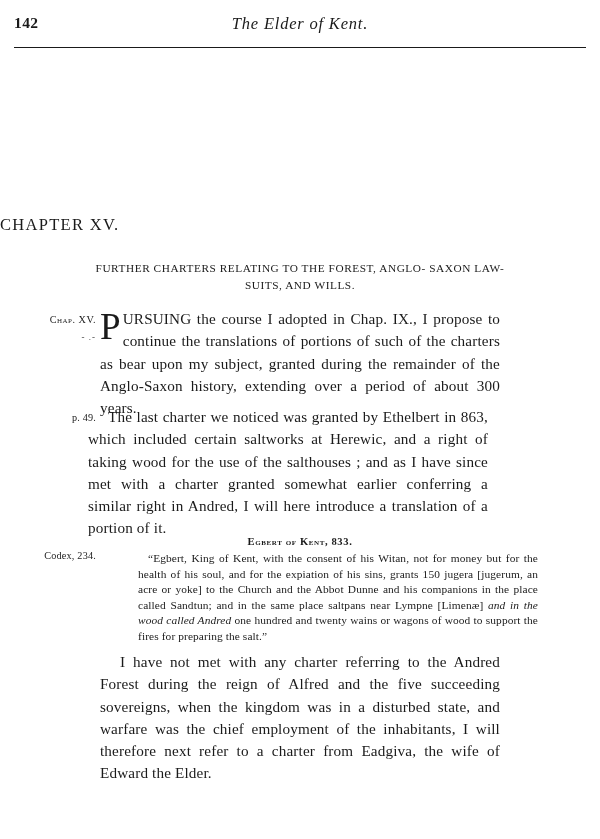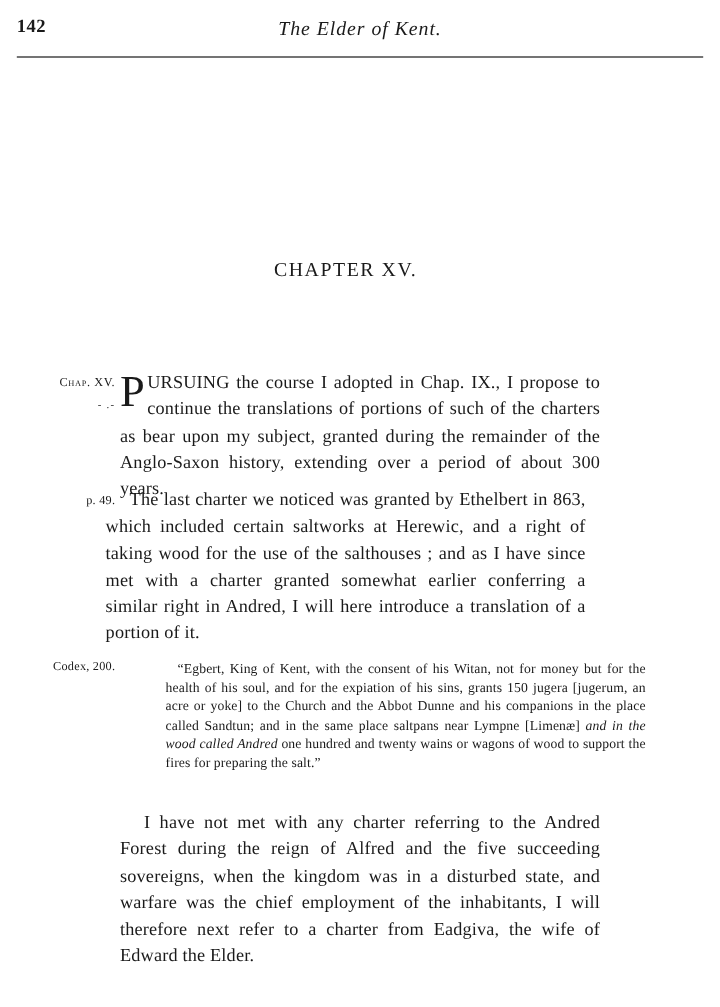--- a/index.html
+++ b/index.html
@@ -56,21 +56,21 @@
     width: 572px;
     height: 0;
     border-top: 1px solid #1a1a1a;
   }
   
   .chapter-title {
     position: absolute;
     left: 0;
     top: 215px;
     width: 576px;
-    text-align: center;
+    text-align: left;
     font-size: 16.5px;
     letter-spacing: 1.3px;
   }
   .chapter-subtitle {
     position: absolute;
     left: 92px;
     top: 260px;
     width: 416px;
     text-align: center;
     font-size: 11.3px;
@@ -100,21 +100,21 @@
   .p1 { position: absolute; top: 308px; left: 100px; width: 400px; }
   .p1 .dropcap {
     float: left;
     font-size: 37px;
     line-height: 33px;
     padding: 0 2px 0 0;
     margin-top: 2px;
     font-family: "Liberation Serif", serif;
   }
   .p2 { position: absolute; top: 406px; left: 88px; width: 400px; text-indent: 20px; }
-  .p3 { position: absolute; top: 651px; left: 100px; width: 400px; text-indent: 20px; margin-top: 24px; }
+  .p3 { position: absolute; top: 651px; left: 100px; width: 400px; text-indent: 20px; }
   
   .quote-head {
     position: absolute;
     top: 536px;
     left: 100px;
     width: 400px;
     text-align: center;
     font-size: 10.6px;
     font-variant: small-caps;
     letter-spacing: 0.6px;
@@ -141,30 +141,35 @@
 
   <div class="running-head">
     <div class="folio">142</div>
     <div class="head-title">The Elder of Kent.</div>
   </div>
 
   <div class="rule"></div>
 
   <div class="chapter-title">CHAPTER XV.</div>
 
+  <div class="chapter-subtitle">
+    <span>FURTHER CHARTERS RELATING TO THE FOREST, ANGLO-</span>
+    <span>SAXON LAW-SUITS, AND WILLS.</span>
+  </div>
 
   <div class="margin-note mn-chap">Chap. XV.</div>
   <div class="margin-note mn-dash">- .-</div>
   <div class="margin-note mn-p85">p. 49.</div>
-  <div class="margin-note mn-codex">Codex, 200.</div>
+  <div class="margin-note mn-codex">Codex, 234.</div>
 
   <div class="para p1">
     <span class="dropcap">P</span><span>URSUING the course I adopted in Chap. IX., I propose to continue the translations of portions of such of the charters as bear upon my subject, granted during the remainder of the Anglo-Saxon history, extending over a period of about 300 years.</span>
   </div>
 
   <div class="para p2">The last charter we noticed was granted by Ethelbert in 863, which included certain saltworks at Herewic, and a right of taking wood for the use of the salthouses ; and as I have since met with a charter granted somewhat earlier conferring a similar right in Andred, I will here introduce a translation of a portion of it.</div>
 
+  <div class="quote-head">Egbert of Kent, 833.</div>
 
   <div class="quote"><span>“Egbert, King of Kent, with the consent of his Witan, not for money but for the health of his soul, and for the expiation of his sins, grants 150 jugera [jugerum, an acre or yoke] to the Church and the Abbot Dunne and his companions in the place called Sandtun; and in the same place saltpans near Lympne [Limenæ] </span><i>and in the wood called Andred</i><span> one hundred and twenty wains or wagons of wood to support the fires for preparing the salt.”</span></div>
 
   <div class="para p3">I have not met with any charter referring to the Andred Forest during the reign of Alfred and the five succeeding sovereigns, when the kingdom was in a disturbed state, and warfare was the chief employment of the inhabitants, I will therefore next refer to a charter from Eadgiva, the wife of Edward the Elder.</div>
 
 </div>
 
 </body></html>

